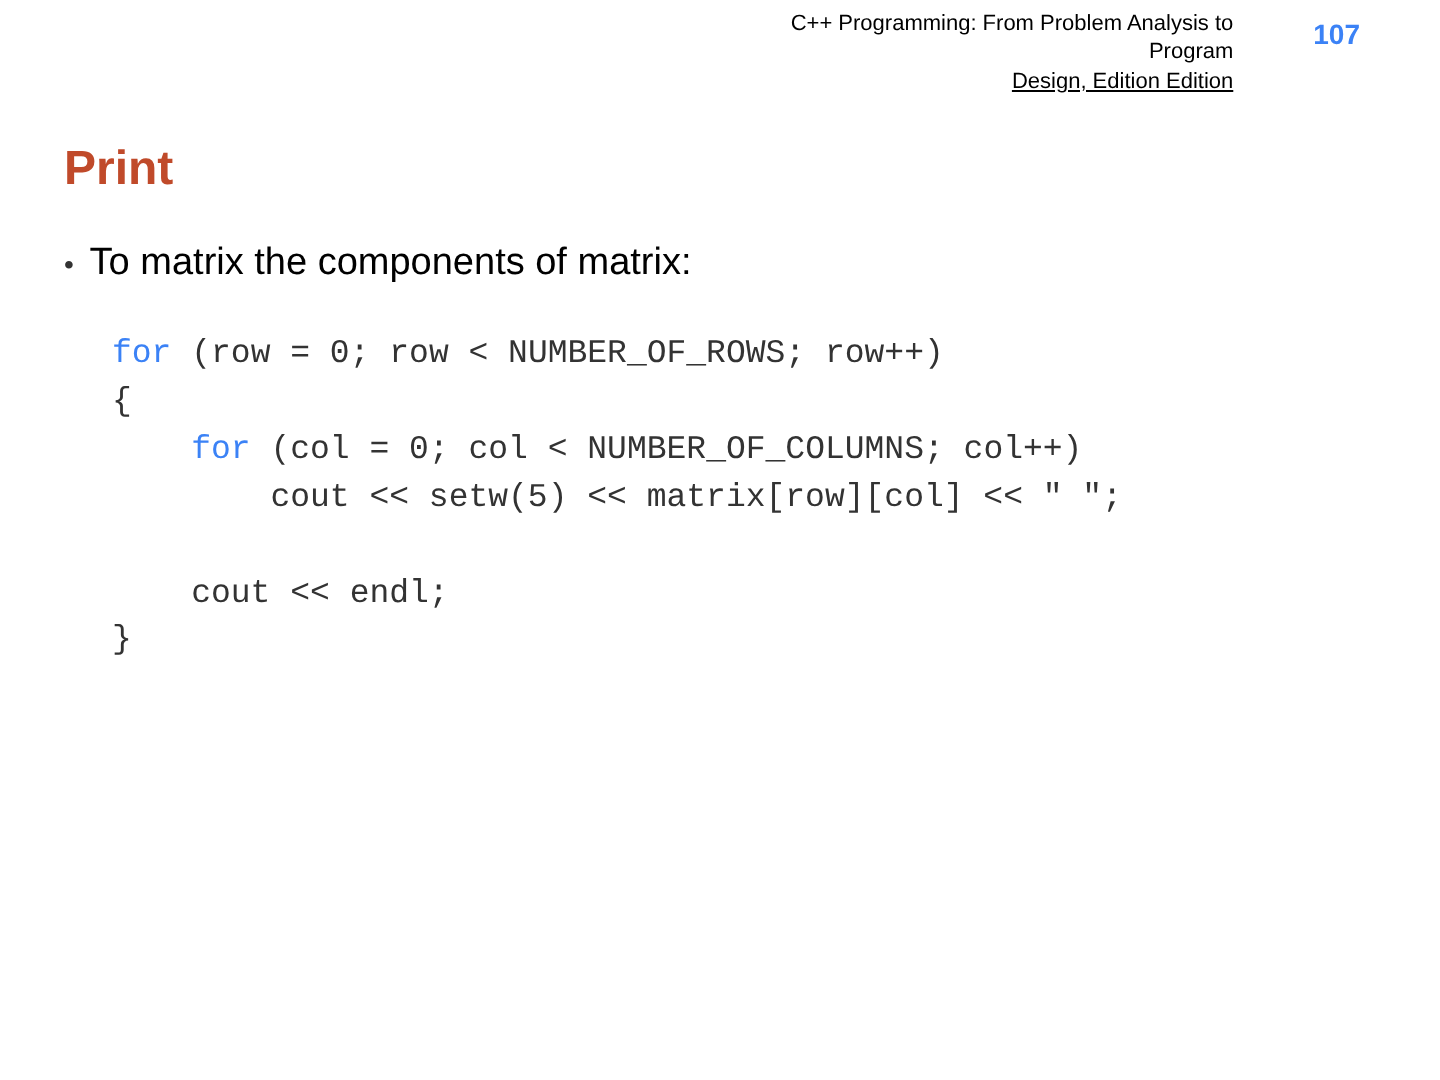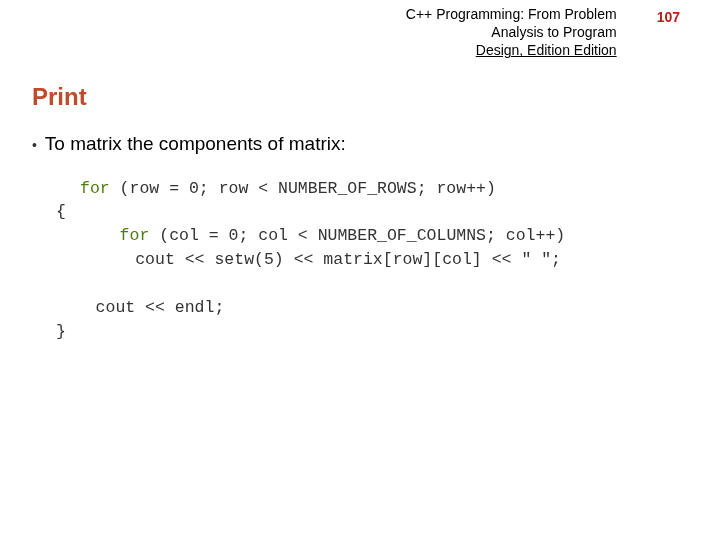--- a/index.html
+++ b/index.html
@@ -11,33 +11,33 @@
       position: relative;
     }
     .header {
       display: flex;
       justify-content: flex-end;
       align-items: flex-start;
       padding: 5px 40px 5px 0;
       gap: 40px;
     }
     .header-title {
-      font-size: 14px;
+      font-size: 11px;
       text-align: right;
       line-height: 1.3;
       color: #000;
       max-width: 250px;
     }
     .header-title .underline {
       text-decoration: underline;
     }
     .page-num {
       font-size: 14px;
       font-weight: bold;
-      color: #b91c1c;
+      color: #3b82f6;
       padding-top: 4px;
     }
     .slide-title {
       color: #c04a2a;
       font-size: 24px;
       font-weight: bold;
       padding: 18px 0 0 32px;
     }
     .bullet-line {
       padding: 22px 0 0 32px;
@@ -55,22 +55,21 @@
     }
     .code-block {
       font-family: "Courier New", Courier, monospace;
       font-size: 16.5px;
       line-height: 1.45;
       color: #333;
       padding: 22px 0 0 56px;
       white-space: pre;
     }
     .kw {
-      color: #4d7c0f;
-      margin-left: 24px;
+      color: #3b82f6;
     }
   </style>
 </head>
 <body>
 
 <div class="header">
   <div class="header-title">
     <span>C++ Programming: From Problem Analysis to Program</span><br>
     <span class="underline">Design, Edition Edition</span>
   </div>

